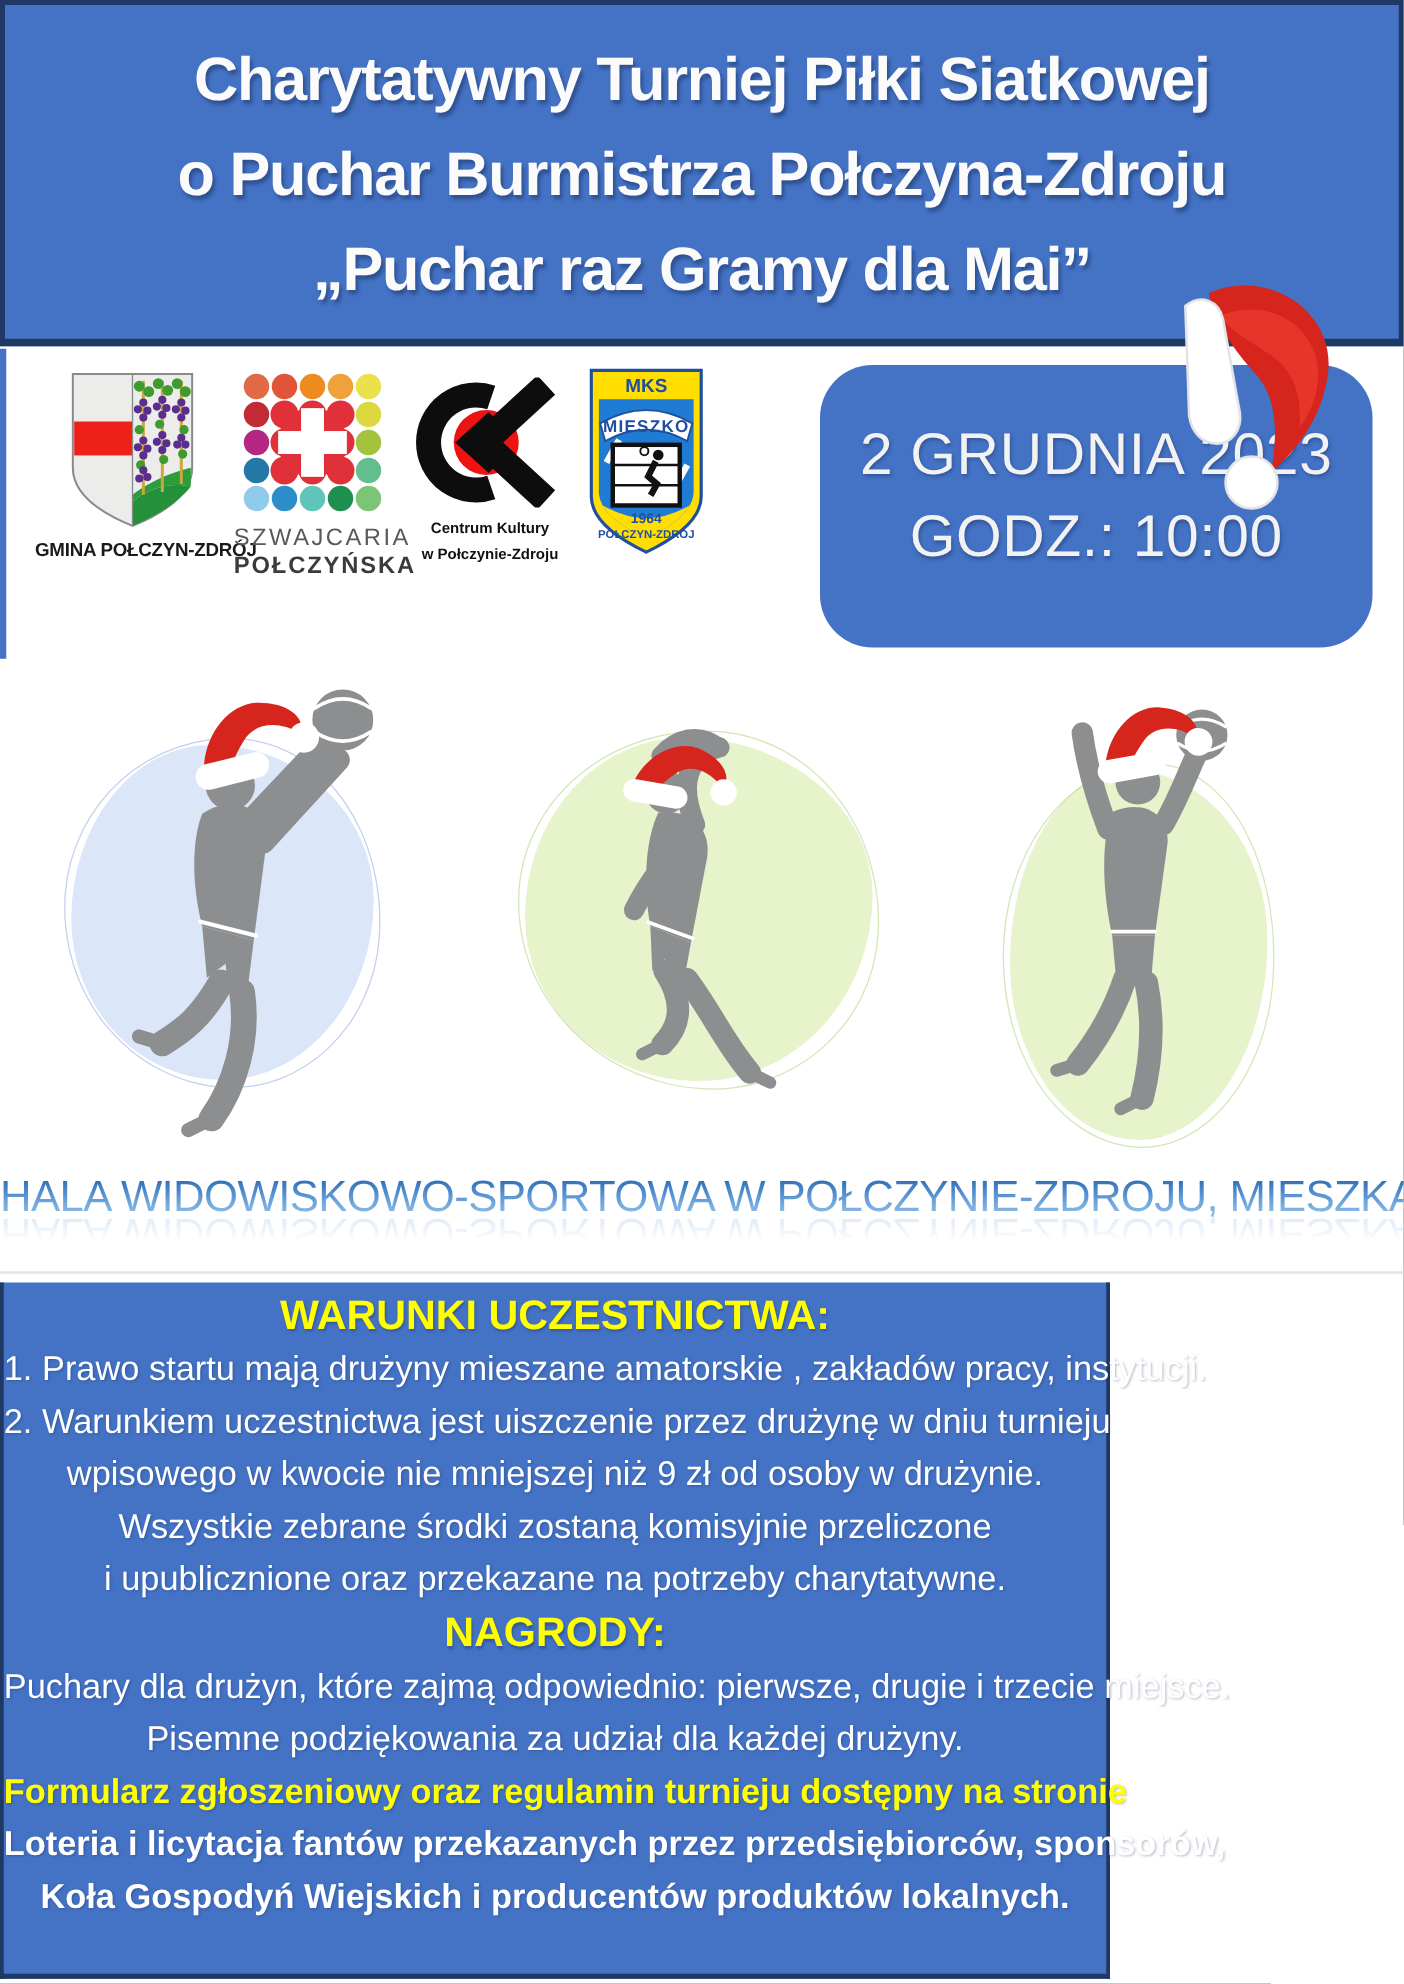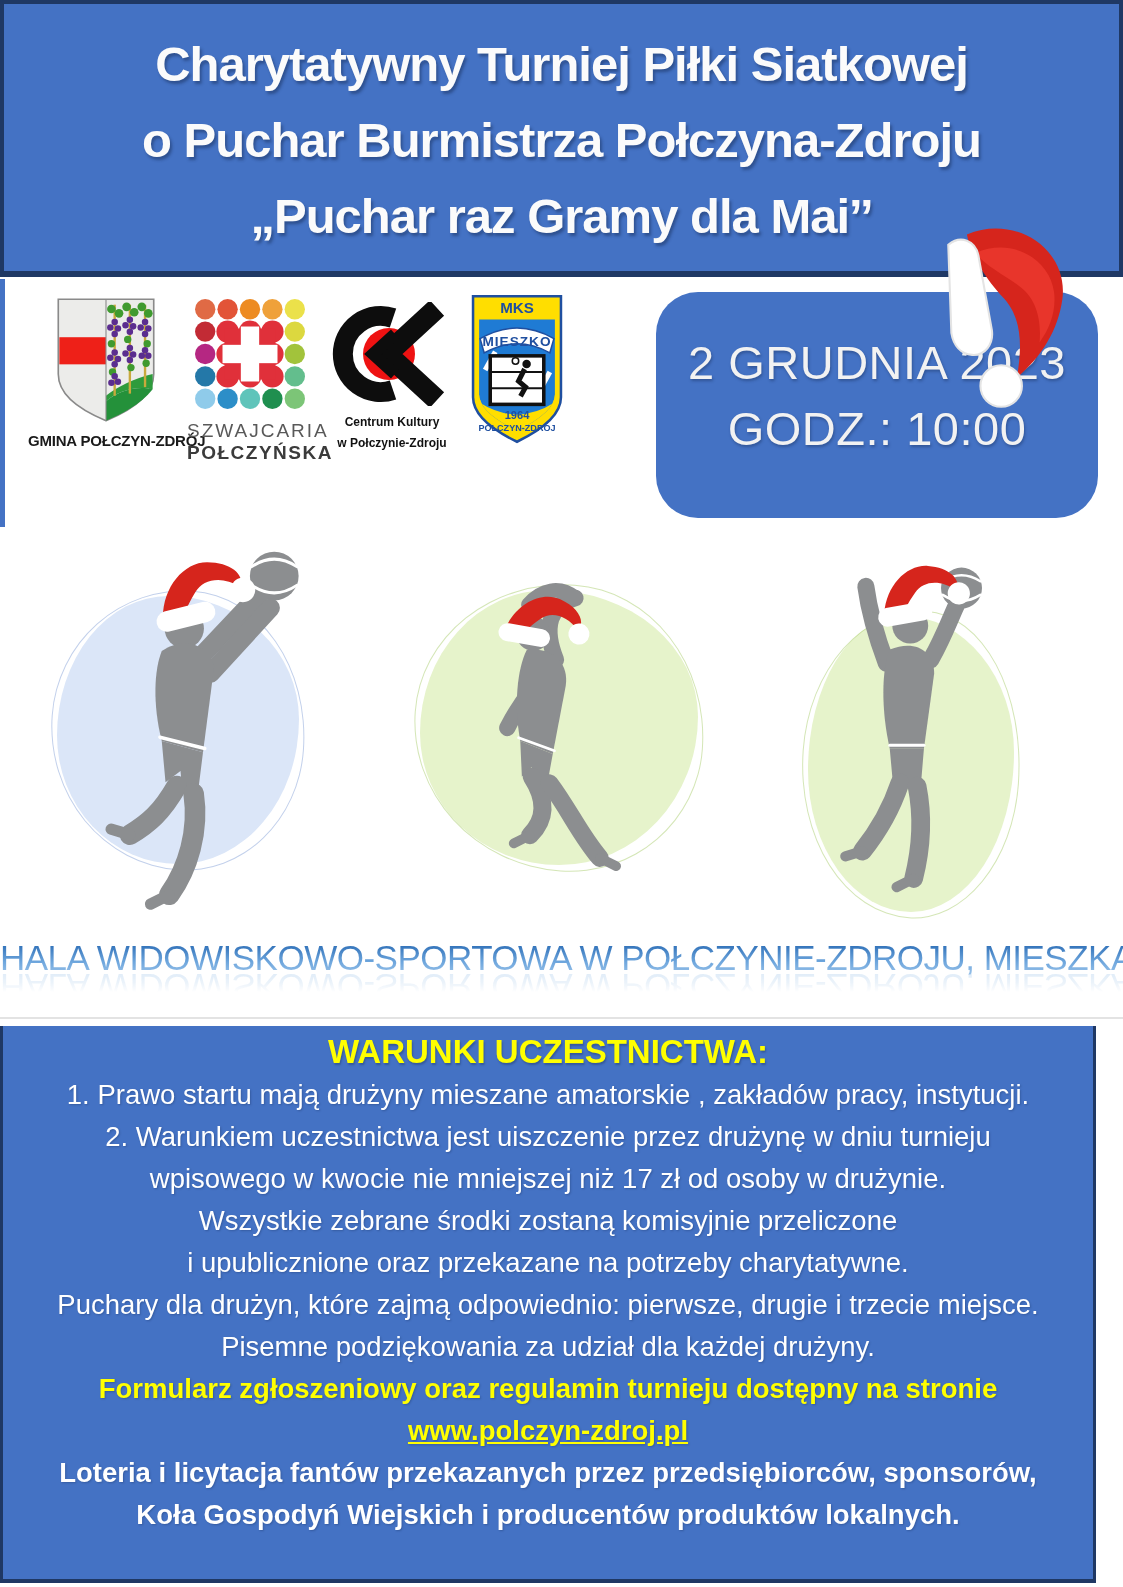--- a/index.html
+++ b/index.html
@@ -54,21 +54,21 @@
     -webkit-background-clip:text;background-clip:text;color:transparent;
   }
   .venue-mirror{
     display:block;margin-top:-12px;transform:scaleY(-1);opacity:.45;
     -webkit-mask-image:linear-gradient(to bottom, transparent 35%, rgba(0,0,0,.8) 100%);
     mask-image:linear-gradient(to bottom, transparent 35%, rgba(0,0,0,.8) 100%);
   }
   .divider{left:0;top:1017px;width:1123px;height:2px;background:#E3E3E3;}
   
   .info{
-    left:0;top:1026px;width:1096px;height:557px;box-sizing:border-box;
+    left:0;top:1026px;width:888px;height:557px;box-sizing:border-box;
     background:#4472C4;border-left:3px solid #1F3864;border-right:3px solid #1F3864;
     border-bottom:4px solid #1F3864;text-align:center;padding-top:4px;
   }
   .h-yellow{color:#FFFF00;font-size:33px;font-weight:bold;line-height:44px;
     text-shadow:1px 2px 2px rgba(20,40,80,.35);white-space:nowrap;}
   .iline{color:#FFFFFF;font-size:27.5px;line-height:42px;white-space:nowrap;
     text-shadow:1px 1px 2px rgba(20,40,80,.3);}
   .iline-yb{color:#FFFF00;font-weight:bold;}
   .iline-wb{font-weight:bold;}
   .site-link{color:#FFFF00;font-weight:bold;text-decoration:underline;}
@@ -298,26 +298,24 @@
     <span class="venue-text">HALA WIDOWISKOWO-SPORTOWA W POŁCZYNIE-ZDROJU, MIESZKA I 19</span>
     <span class="venue-text venue-mirror">HALA WIDOWISKOWO-SPORTOWA W POŁCZYNIE-ZDROJU, MIESZKA I 19</span>
   </div>
 
   <div class="abs divider"></div>
 
   <div class="abs info">
     <div class="h-yellow">WARUNKI UCZESTNICTWA:</div>
     <div class="iline">1. Prawo startu mają drużyny mieszane amatorskie , zakładów pracy, instytucji.</div>
     <div class="iline">2. Warunkiem uczestnictwa jest uiszczenie przez drużynę w dniu turnieju</div>
-    <div class="iline">wpisowego w kwocie nie mniejszej niż 17 zł od osoby w drużynie.</div>
+    <div class="iline">wpisowego w kwocie nie mniejszej niż 9 zł od osoby w drużynie.</div>
     <div class="iline">Wszystkie zebrane środki zostaną komisyjnie przeliczone</div>
     <div class="iline">i upublicznione oraz przekazane na potrzeby charytatywne.</div>
+    <div class="h-yellow">NAGRODY:</div>
     <div class="iline">Puchary dla drużyn, które zajmą odpowiednio: pierwsze, drugie i trzecie miejsce.</div>
     <div class="iline">Pisemne podziękowania za udział dla każdej drużyny.</div>
     <div class="iline iline-yb">Formularz zgłoszeniowy oraz regulamin turnieju dostępny na stronie</div>
-    <div class="iline">
-      <a href="#" class="site-link">www.polczyn-zdroj.pl</a>
-    </div>
     <div class="iline iline-wb">Loteria i licytacja fantów przekazanych przez przedsiębiorców, sponsorów,</div>
     <div class="iline iline-wb">Koła Gospodyń Wiejskich i producentów produktów lokalnych.</div>
   </div>
 
 </div>
 
 </body></html>

